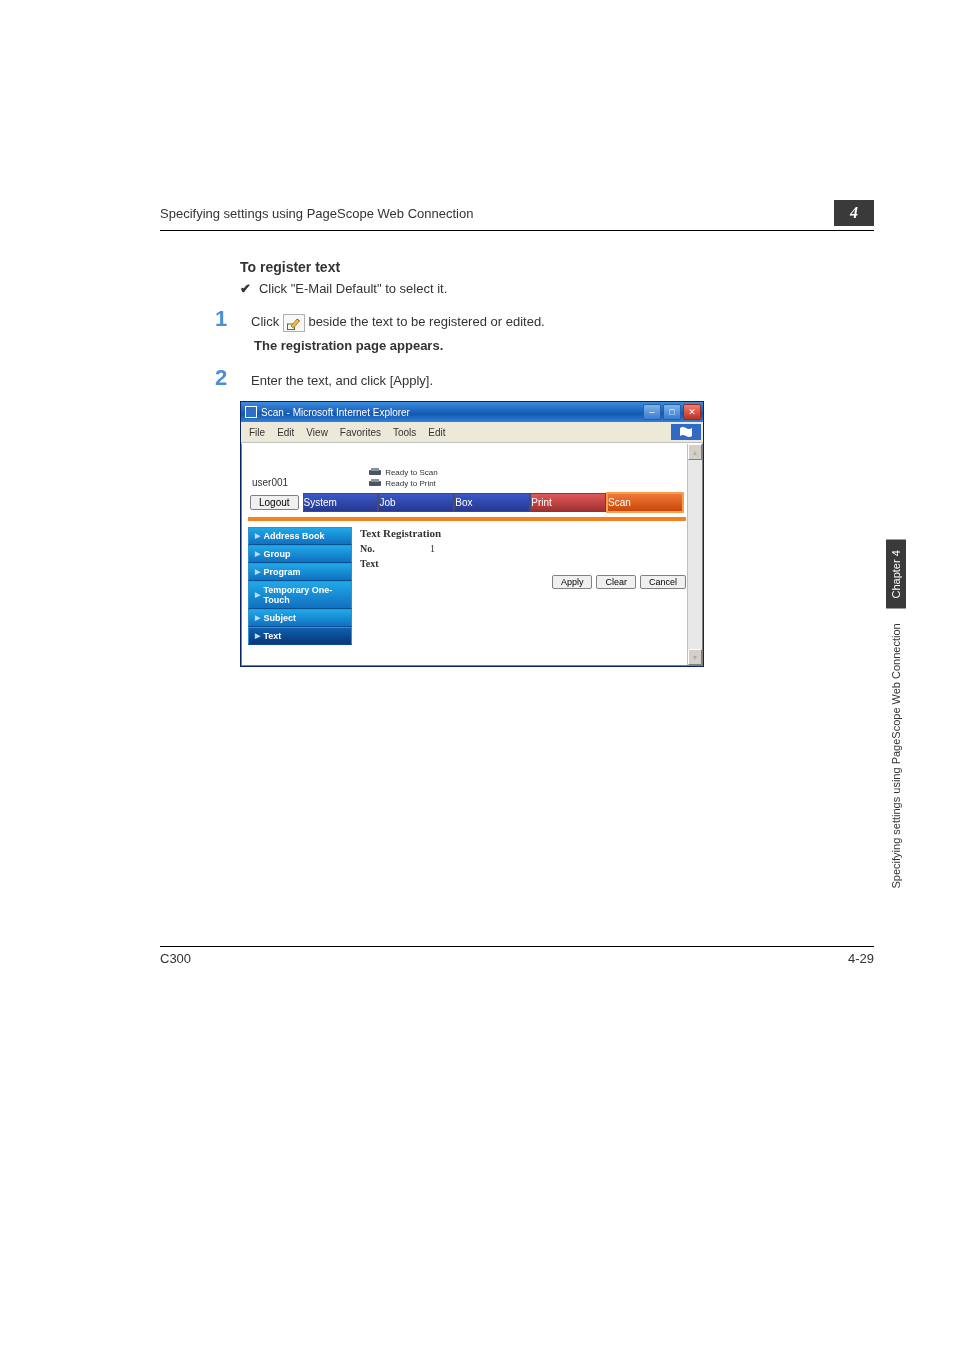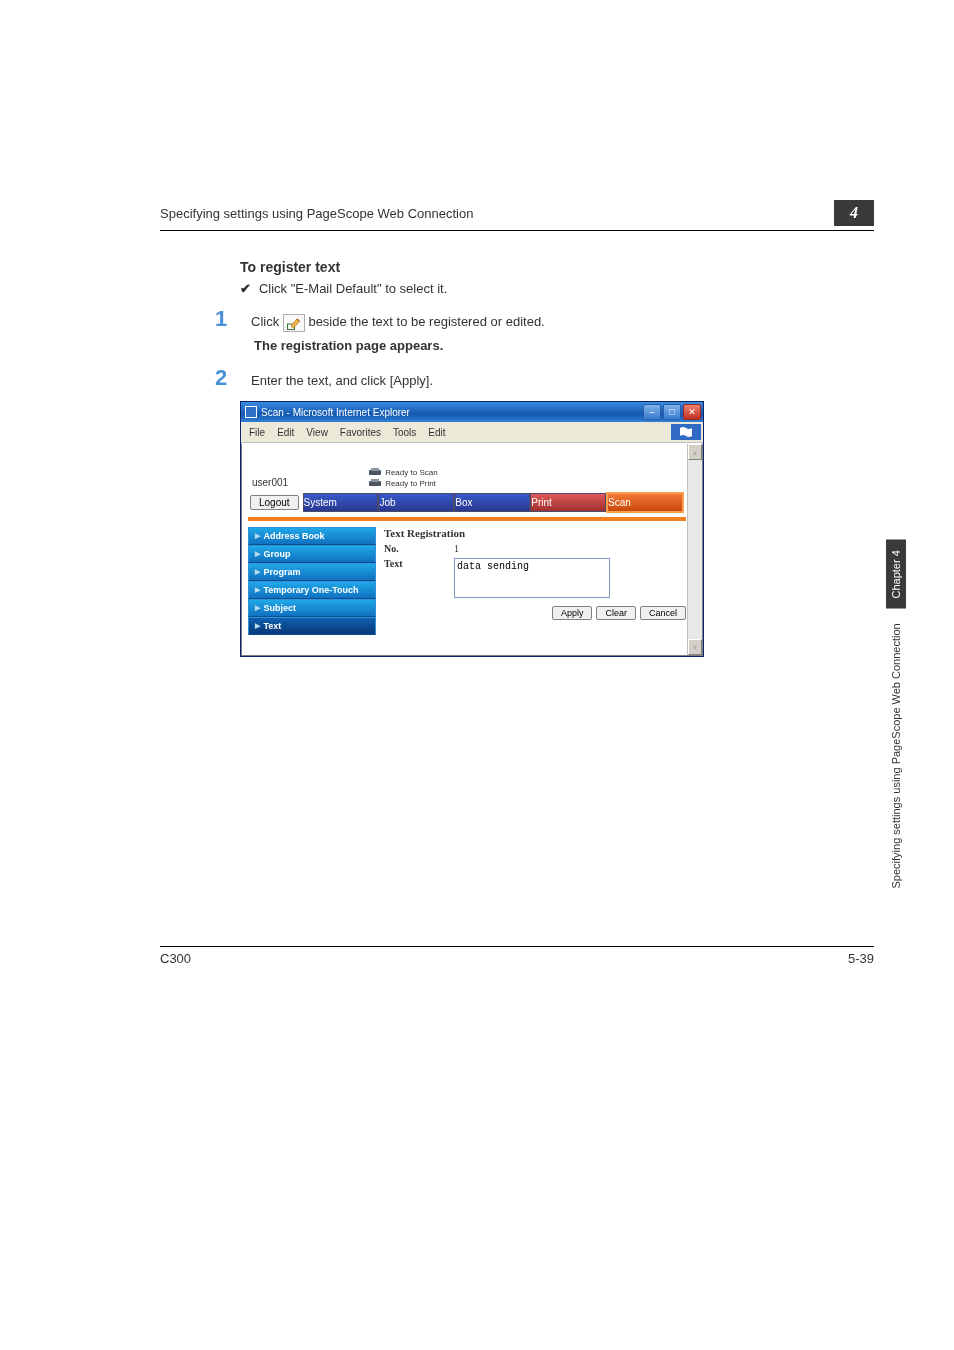--- a/index.html
+++ b/index.html
@@ -171,21 +171,21 @@
     border:1px solid #4a4a6a;
   }
   .tab-system{background:linear-gradient(#3858c8,#283890);}
   .tab-job{background:linear-gradient(#3858c8,#283890);}
   .tab-box{background:linear-gradient(#3858c8,#283890);}
   .tab-print{background:linear-gradient(#e05858,#a03030);}
   .tab-scan{background:linear-gradient(#f07838,#c84808);border:2px solid #f8a050;}
   .tab-spacer{width:4px;}
   .accent-bar{height:4px;background:#f58020;margin:4px 16px 6px 6px;}
   .app-body{display:flex;padding:0 16px 20px 6px;gap:8px;}
-  .sidebar{width:128px;display:flex;flex-direction:column;}
+  .sidebar{width:104px;display:flex;flex-direction:column;}
   .sidebar-item{
     background:linear-gradient(#20a8e8,#1070c0);color:#fff;font-size:9px;padding:3px 6px;border:1px solid #3090d8;border-bottom:1px solid #0a5090;display:flex;align-items:center;gap:3px;font-weight:bold;
   }
   .sidebar-item.active{background:linear-gradient(#1060b0,#083878);}
   .tri{font-size:7px;color:#bde;}
   .content-panel{flex:1;font-size:10px;color:#333;font-family:'Times New Roman',serif;}
   .content-title{font-weight:bold;margin-bottom:4px;font-size:11px;}
   .field-row{display:flex;margin:4px 0;}
   .field-label{width:70px;font-weight:bold;font-size:10px;}
   .field-value{flex:1;}
@@ -357,37 +357,34 @@
         </div>
 
         <div class="content-panel">
           <div class="content-title">Text Registration</div>
           <div class="field-row">
             <span class="field-label">No.</span>
             <span class="field-value">1</span>
           </div>
           <div class="field-row">
             <span class="field-label">Text</span>
-            <span class="field-value">
-              <textarea class="fake" style="">data sending</textarea>
-            </span>
           </div>
           <div class="btn-row">
             <button class="panel-btn">Apply</button>
             <button class="panel-btn">Clear</button>
             <button class="panel-btn">Cancel</button>
           </div>
         </div>
       </div>
     </div>
   </div>
 
   <div class="side-tabs">
     <div class="side-tab">Specifying settings using PageScope Web Connection</div>
     <div class="side-tab dark">Chapter 4</div>
   </div>
 
   <div class="footer">
     <span>C300</span>
-    <span>5-39</span>
+    <span>4-29</span>
   </div>
 
 </div>
 
 </body></html>

